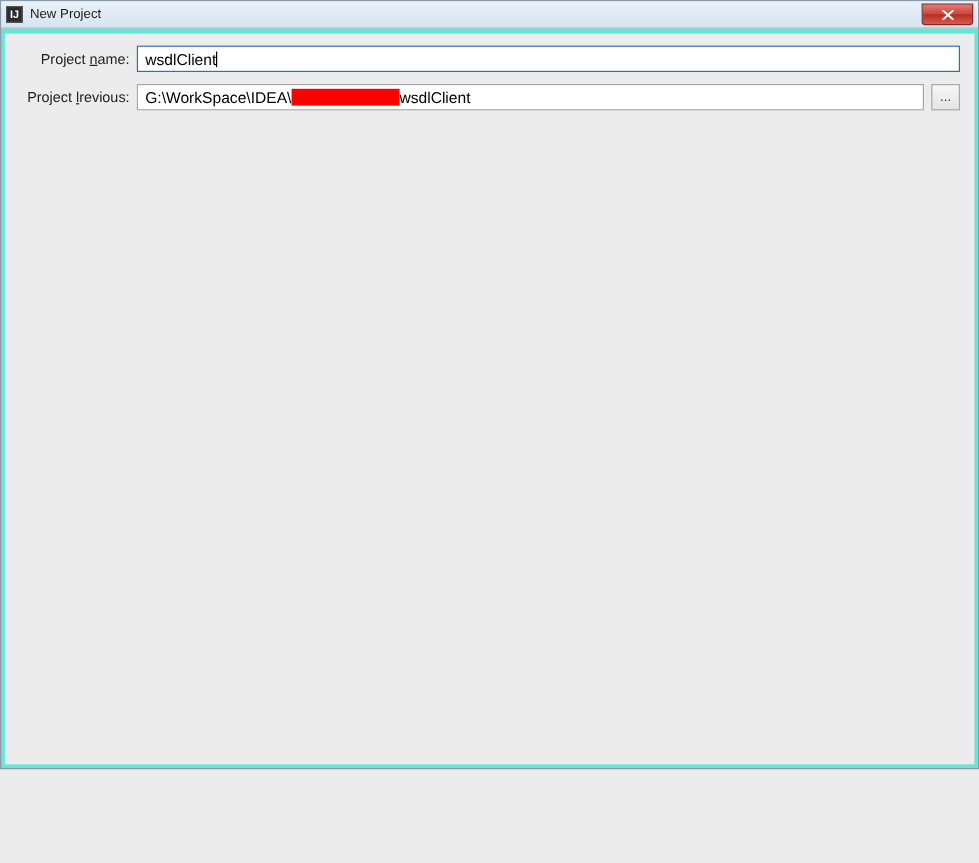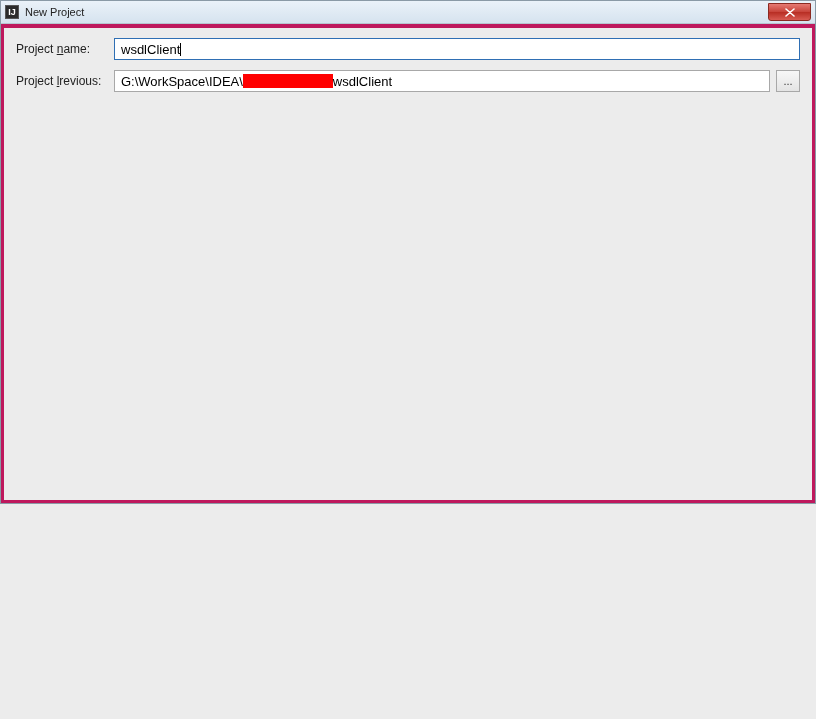--- a/index.html
+++ b/index.html
@@ -5,22 +5,22 @@
   * { box-sizing: border-box; }
   body {
     margin: 0;
     font-family: "Segoe UI", Tahoma, sans-serif;
     font-size: 12px;
     background: #ececec;
     color: #000;
   }
   .window {
     width: 816px;
-    height: 504px;
-    background: #be185d;
+    height: 641px;
+    background: #5eead4;
     border: 1px solid #8a9aa6;
     position: relative;
     display: flex;
     flex-direction: column;
   }
   .titlebar {
     height: 23px;
     background: linear-gradient(to bottom, #eaf2f9, #d6e3ef);
     border-bottom: 1px solid #b7c6d1;
     display: flex;
@@ -58,20 +58,21 @@
     align-items: center;
     justify-content: center;
     cursor: pointer;
   }
   .close-btn svg { display:block; }
   .content-shadow {
     padding: 4px 3px 3px 3px;
     flex: 1;
     display: flex;
     flex-direction: row;
+    text-align: right;
   }
   .content {
     background: #ececec;
     flex: 1;
     display: flex;
     flex-direction: column;
     padding: 10px 12px 0 12px;
   }
   .form-row {
     display: flex;

